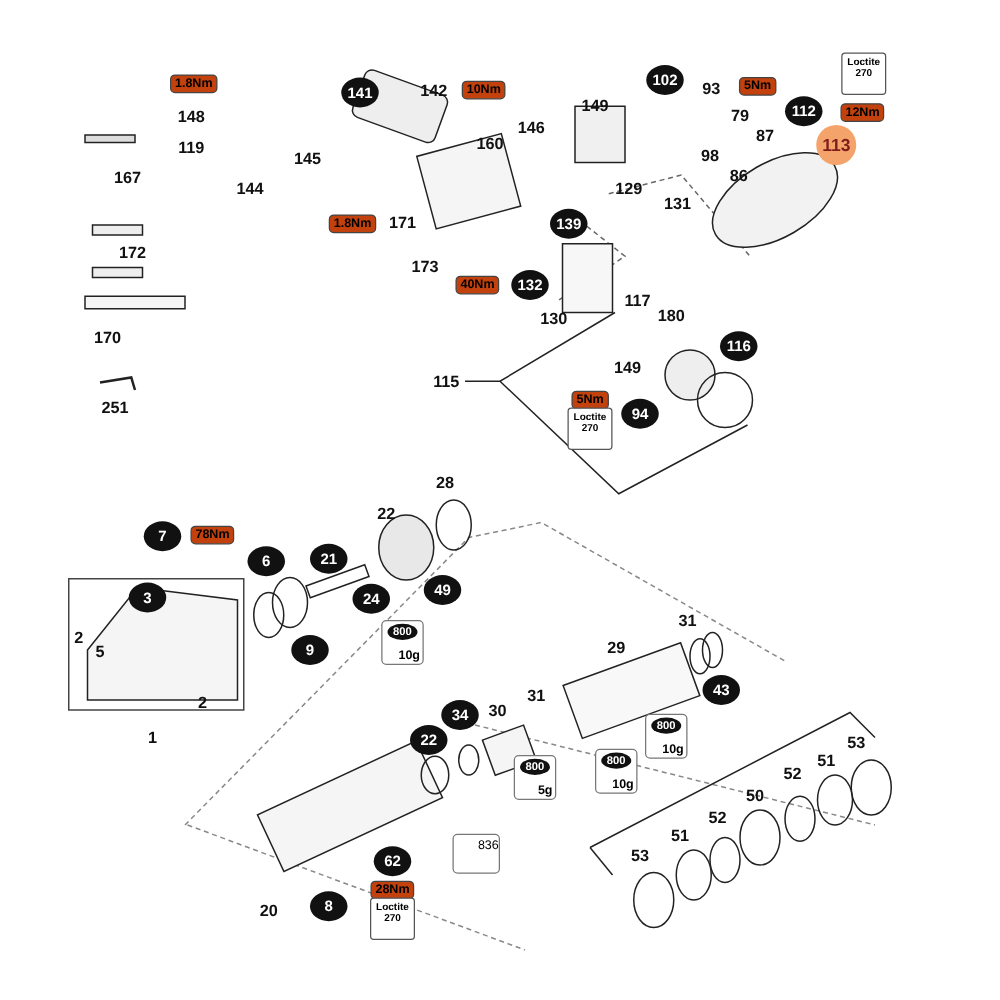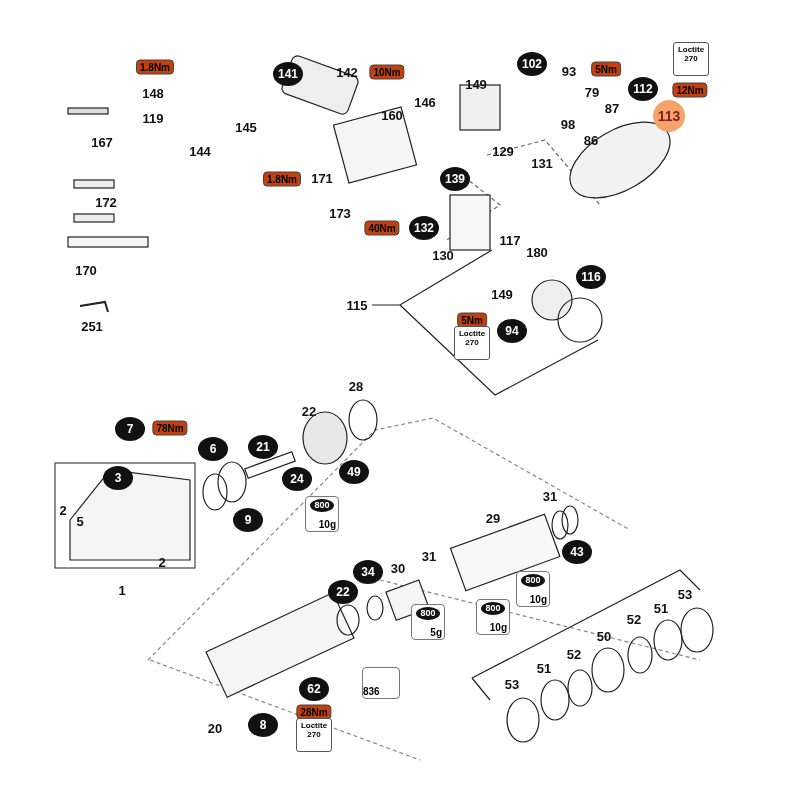--- a/index.html
+++ b/index.html
@@ -162,15 +162,15 @@
 <div class="grease" style="left:493px;top:617px">
       <span class="gb">800</span>
       <span class="gq">10g</span>
     </div>
 <div class="grease" style="left:533px;top:589px">
       <span class="gb">800</span>
       <span class="gq">10g</span>
     </div>
 
 <div class="grease" style="left:381px;top:683px;width:36px;height:30px">
-      <span style="display:block;text-align:left;font-weight:bold;font-size:10px;margin-top:18px">836</span>
+      <span style="display:block;text-align:right;font-weight:normal;font-size:10px;margin-top:3px">836</span>
     </div>
 </div>
 
 </body></html>

